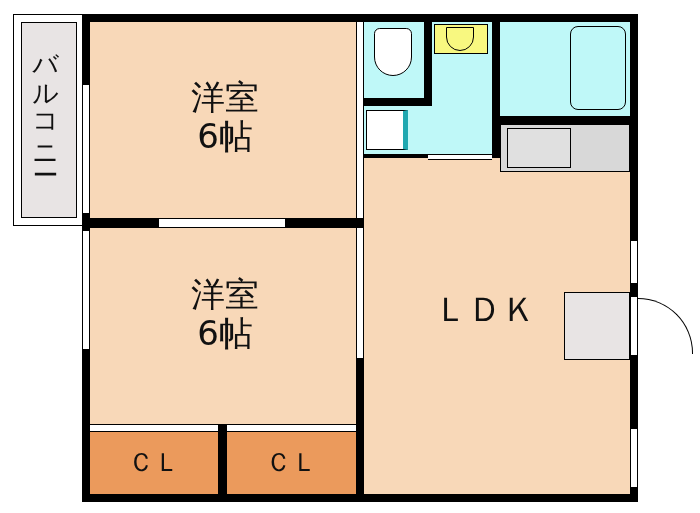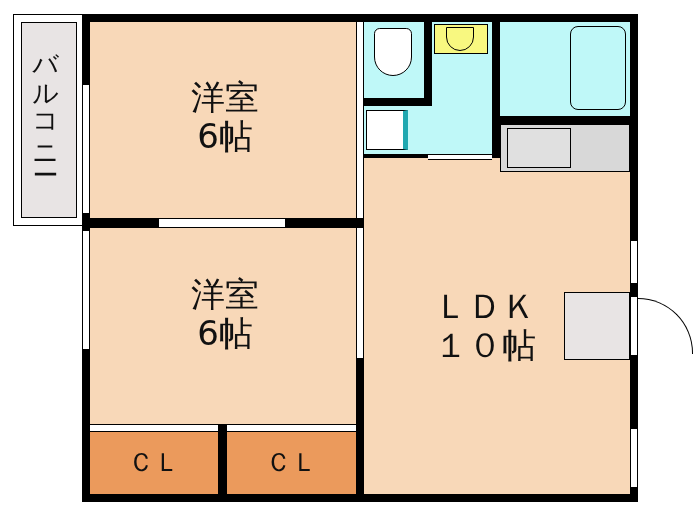--- a/index.html
+++ b/index.html
@@ -35,23 +35,22 @@
 </div>
 
 <div class="abs cl" style="left:90px;top:432px;width:128px;height:62px;"></div>
 <div class="label" style="left:90px;top:448px;width:128px;font-size:26px;">ＣＬ</div>
 <div class="abs cl" style="left:227px;top:432px;width:129px;height:62px;"></div>
 <div class="label" style="left:227px;top:448px;width:129px;font-size:26px;">ＣＬ</div>
 <div class="abs" style="left:90px;top:424px;width:128px;height:8px;background:#fff;border-top:1px solid #000;border-bottom:1px solid #000;"></div>
 <div class="abs" style="left:227px;top:424px;width:129px;height:8px;background:#fff;border-top:1px solid #000;border-bottom:1px solid #000;"></div>
 
 <div class="abs room" style="left:364px;top:158px;width:266px;height:336px;"></div>
-<div class="label" style="left:405px;top:290px;width:160px;font-size:34px;font-family:Liberation Mono, monospace;">
+<div class="label" style="left:405px;top:290px;width:160px;font-size:34px;">
   <div>ＬＤＫ</div>
-  <div>１０帖</div>
 </div>
 
 <div class="abs wet" style="left:364px;top:22px;width:60px;height:76px;"></div>
 <div class="abs" style="left:374px;top:28px;width:38px;height:48px;background:#fff;border:1px solid #000;border-radius:6px 6px 20px 20px;"></div>
 <div class="abs wet" style="left:432px;top:22px;width:60px;height:132px;"></div>
 <div class="abs" style="left:434px;top:24px;width:54px;height:30px;background:#f8f880;border:1px solid #000;"></div>
 <div class="abs" style="left:446px;top:27px;width:28px;height:24px;background:#f8f880;border:1px solid #000;border-radius:0 0 14px 14px;"></div>
 <div class="abs wet" style="left:364px;top:106px;width:68px;height:48px;"></div>
 <div class="abs" style="left:366px;top:110px;width:42px;height:40px;background:#fff;border:1px solid #000;border-right:5px solid #20a8b0;"></div>
 <div class="abs wet" style="left:500px;top:22px;width:130px;height:94px;"></div>

